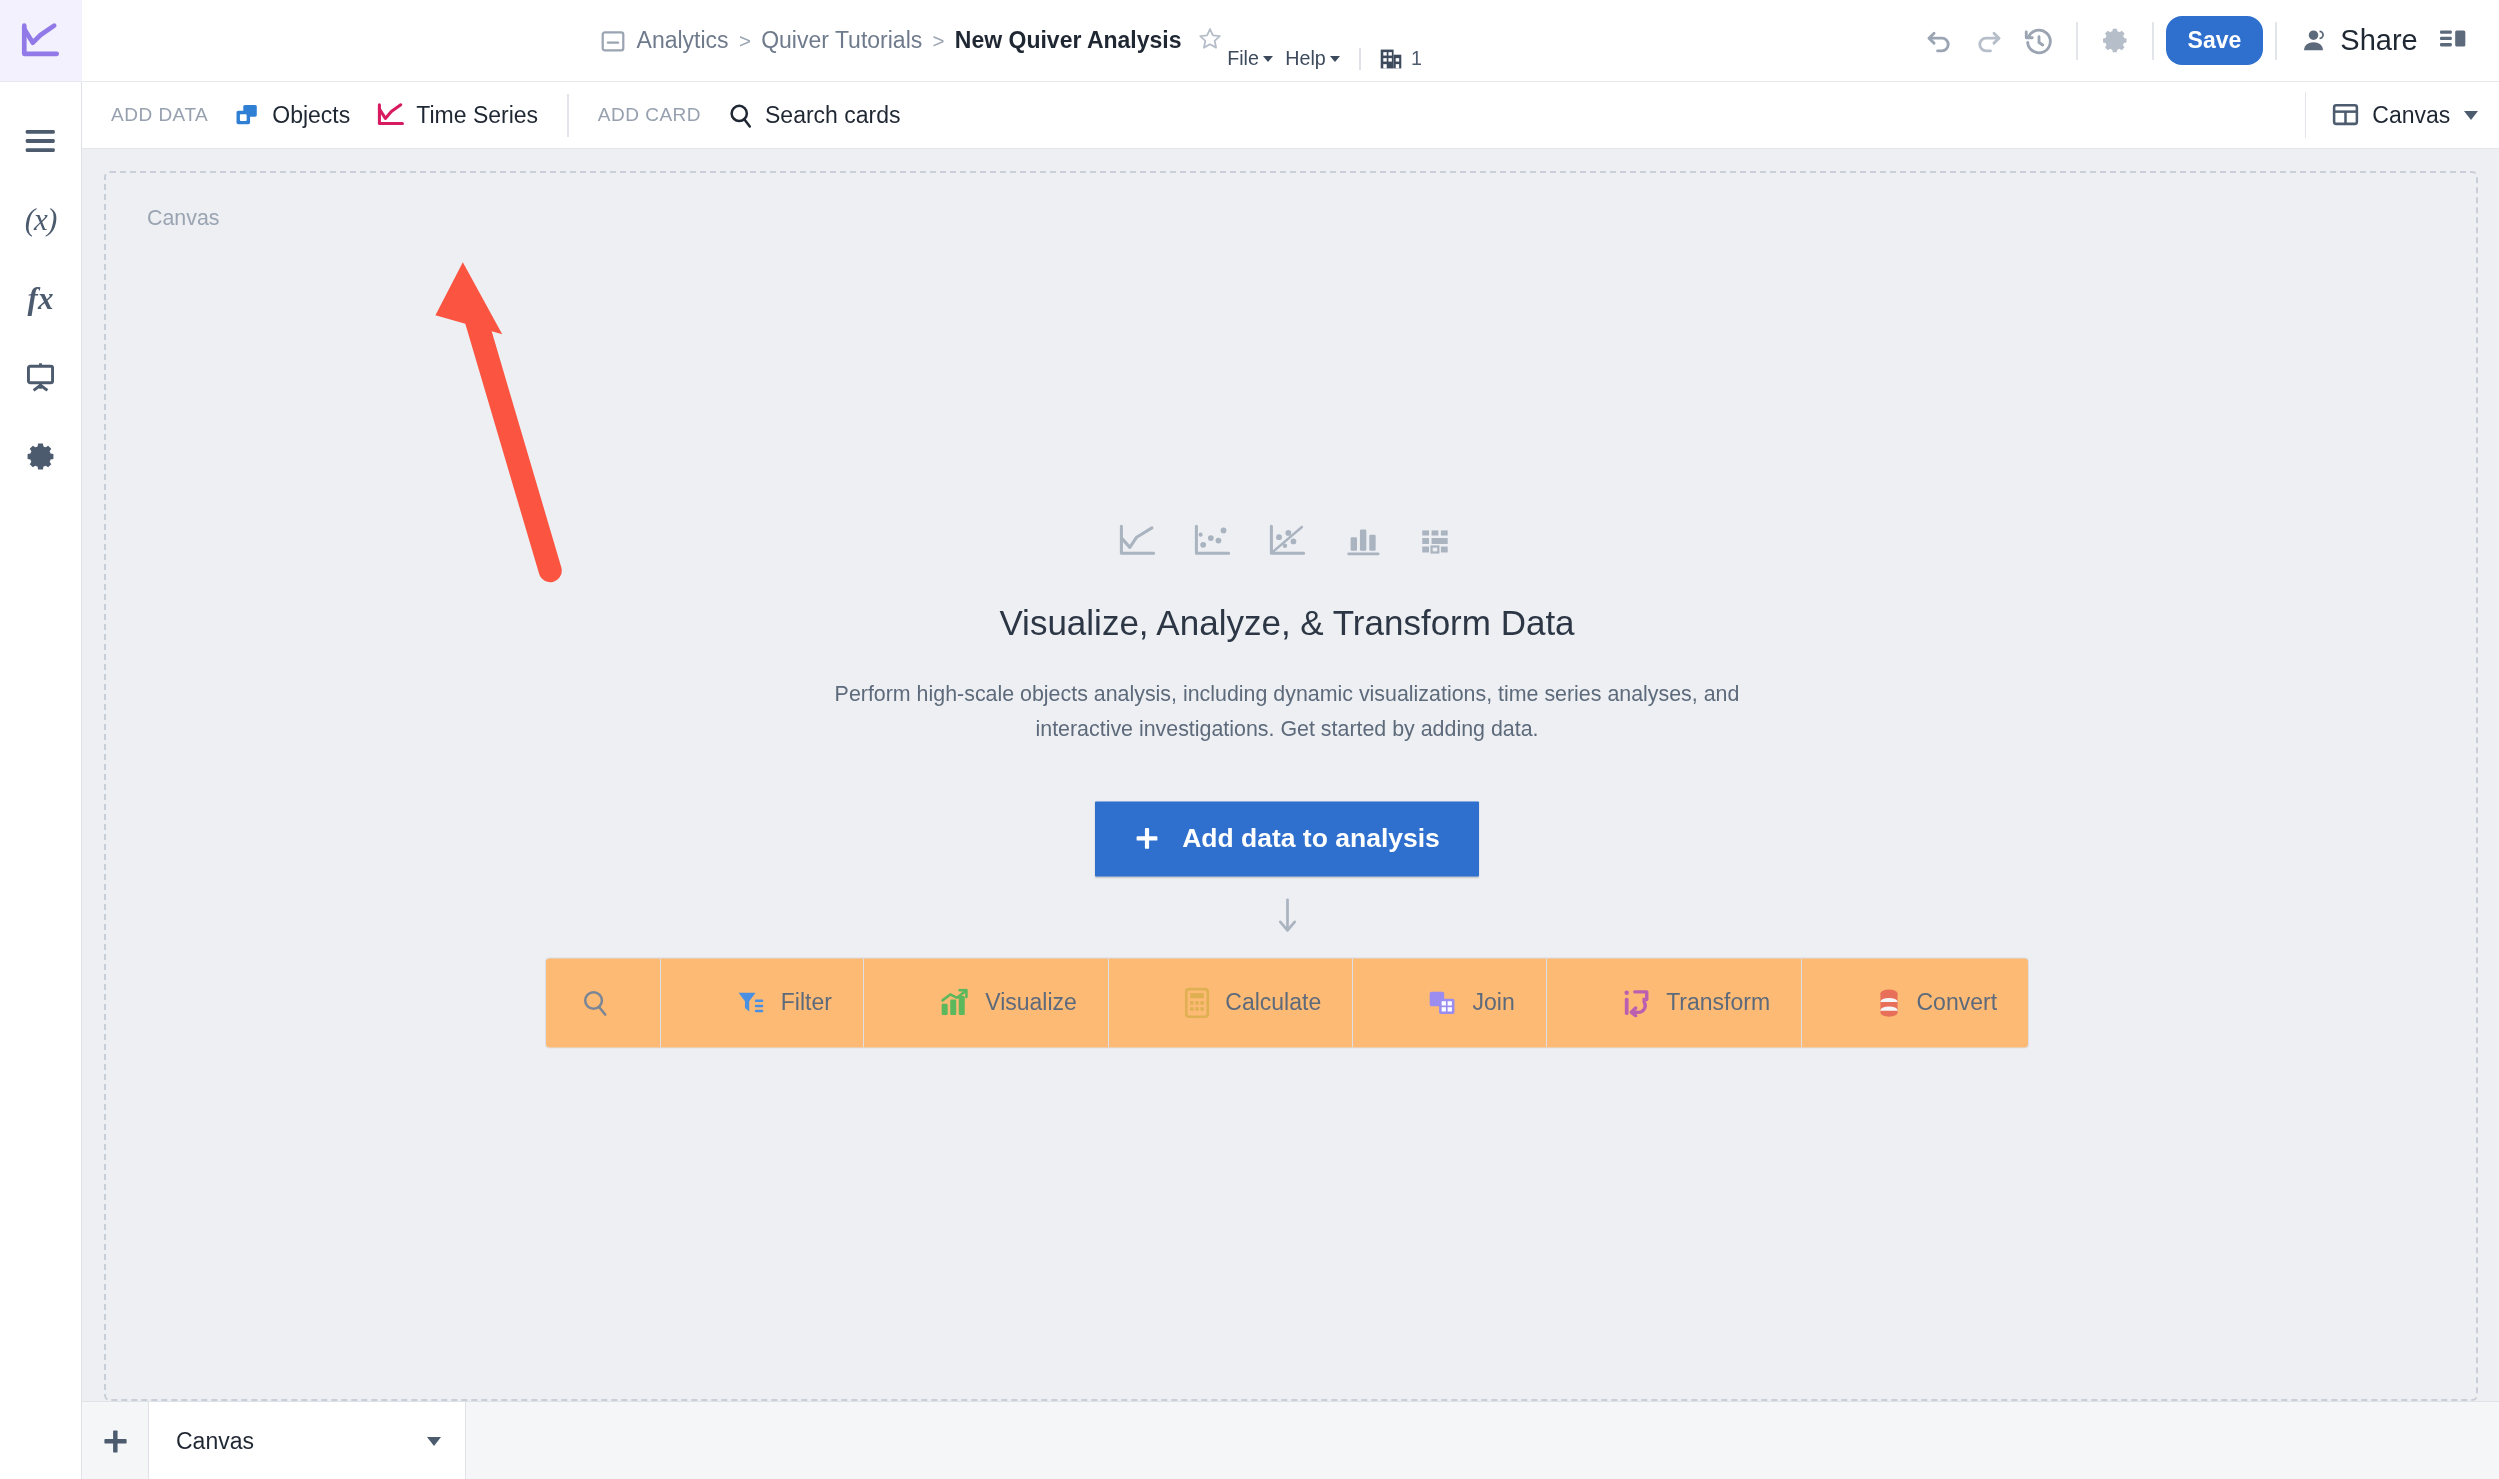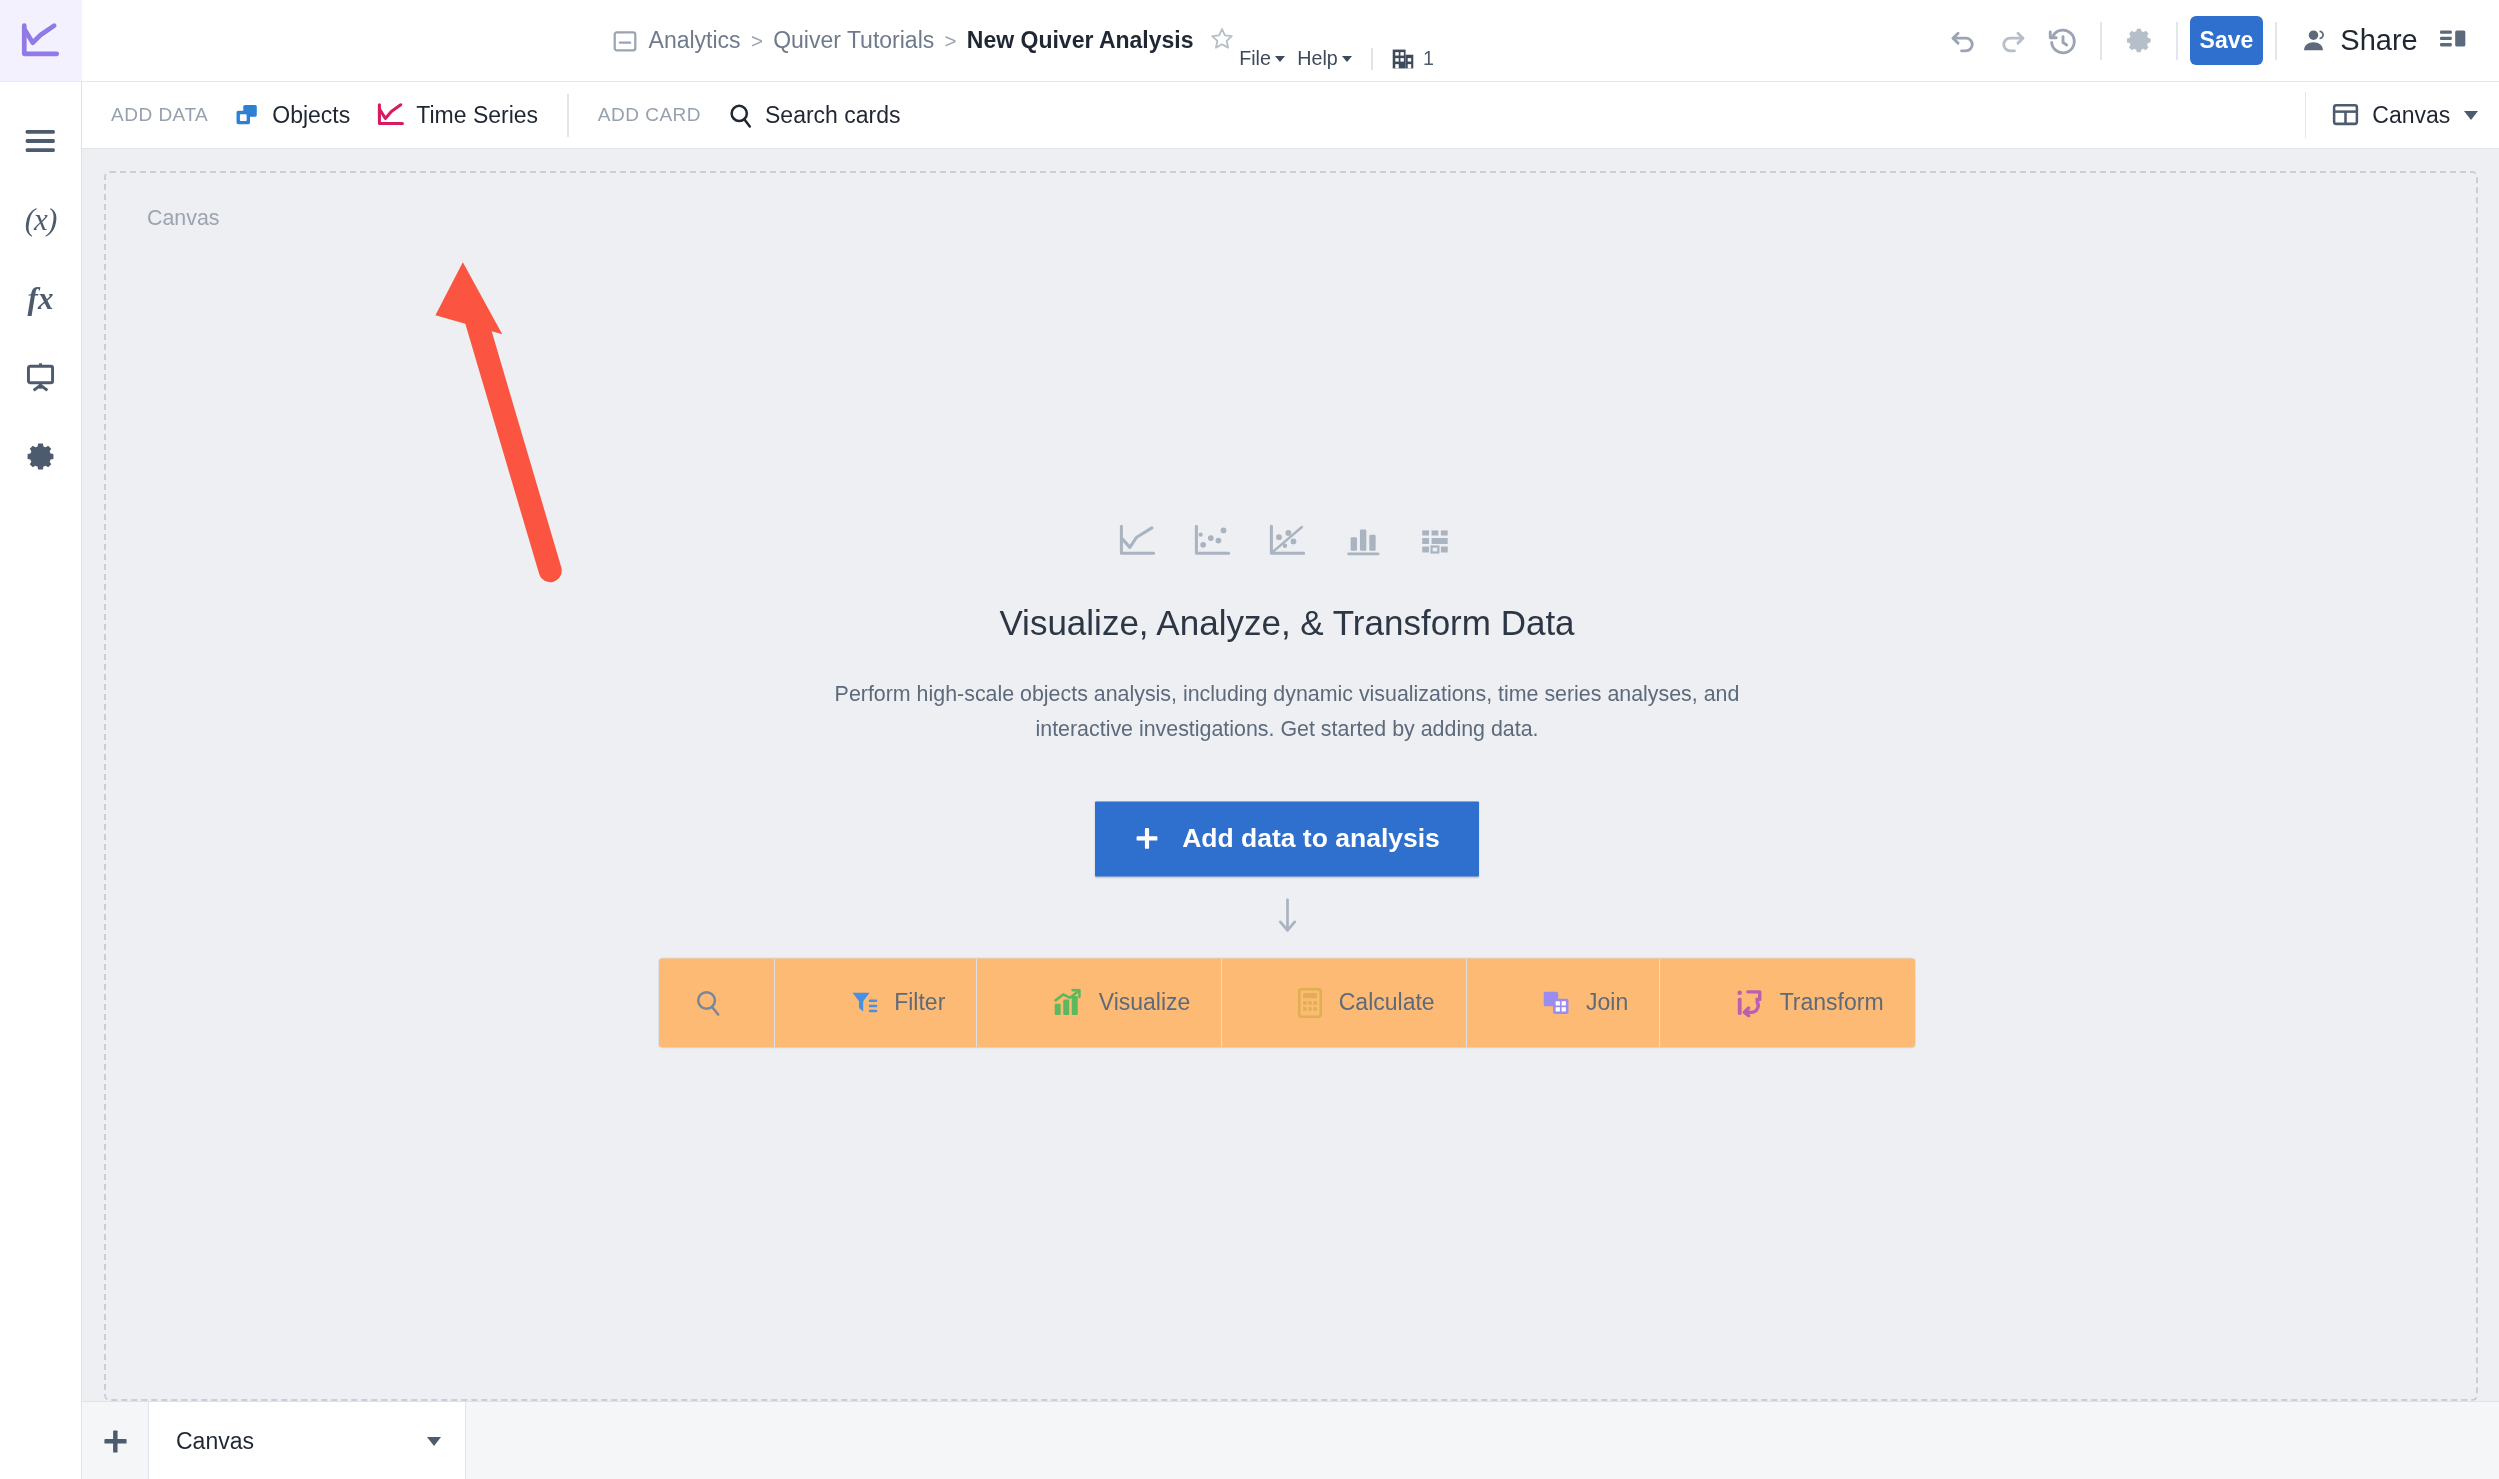--- a/index.html
+++ b/index.html
@@ -78,21 +78,21 @@
   .header-right { display: flex; align-items: center; gap: 0; }
   .hbtn {
     width: 50px; height: 50px;
     display: flex; align-items: center; justify-content: center;
     cursor: pointer; color: #9aa4b2;
   }
   .hdiv { width: 1.7px; height: 38px; background: #e2e5ea; margin: 0 12px; }
   .save-btn {
     background: #2f6fce; color: #fff;
     font-size: 23px; font-weight: bold;
-    padding: 11px 10px; border-radius: 6px;
+    padding: 11px 22px; border-radius: 16px;
     cursor: pointer; white-space: nowrap;
   }
   .share-btn {
     display: flex; align-items: center; gap: 12px;
     cursor: pointer; padding: 0 10.3px;
   }
   .share-btn .lbl { font-size: 29px; color: #1f2733; font-weight: 500; }
 
   
   .toolbar {
@@ -514,20 +514,31 @@
                 <circle cx="5.5" cy="5" r="2.6" fill="#bb5fb0"></circle>
                 <rect x="3.3" y="11" width="4.4" height="20" rx="1.8" fill="#bb5fb0"></rect>
                 <path d="M15 4 H29 V13" fill="none" stroke="#bb5fb0" stroke-width="4" stroke-linecap="round" stroke-linejoin="round"></path>
                 <path d="M24 13 H29 L24 13" fill="none" stroke="#bb5fb0" stroke-width="4"></path>
                 <path d="M26 16 A8 8 0 0 1 18 28 H12" fill="none" stroke="#bb5fb0" stroke-width="4" stroke-linecap="round"></path>
                 <path d="M16 23 L11 28 L16 32" fill="none" stroke="#bb5fb0" stroke-width="4" stroke-linecap="round" stroke-linejoin="round"></path>
               </svg>
               <span class="lbl">Transform</span>
             </div>
 
+            <div class="action-cell">
+              <svg width="24" height="31" viewBox="0 0 28 36">
+                <ellipse cx="14" cy="7" rx="10" ry="4.6" fill="#e8705a"></ellipse>
+                <path d="M4 7 v9 a10 4.6 0 0020 0 V7 z" fill="#e8705a"></path>
+                <ellipse cx="14" cy="16.5" rx="10" ry="4.3" fill="#f5f6f8"></ellipse>
+                <path d="M4 17 v9.5 a10 4.6 0 0020 0 V17 z" fill="#e8705a"></path>
+                <ellipse cx="14" cy="26.5" rx="10" ry="4.3" fill="#f5f6f8"></ellipse>
+                <path d="M4 27 v2.5 a10 4.6 0 0020 0 V27 z" fill="#e8705a"></path>
+              </svg>
+              <span class="lbl">Convert</span>
+            </div>
           </div>
         </div>
       </div>
 
       <div class="annot">
         <svg width="197" height="334" viewBox="0 0 230 390">
           <line x1="152" y1="372" x2="60" y2="60" stroke="#fb5440" stroke-width="27" stroke-linecap="round"></line>
           <path d="M50 12 L96 96 L18 74 Z" fill="#fb5440"></path>
         </svg>
       </div>

